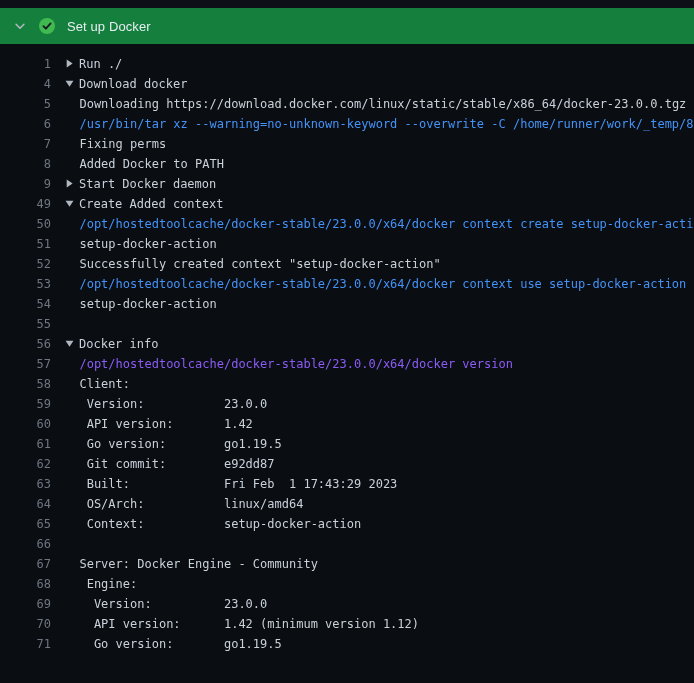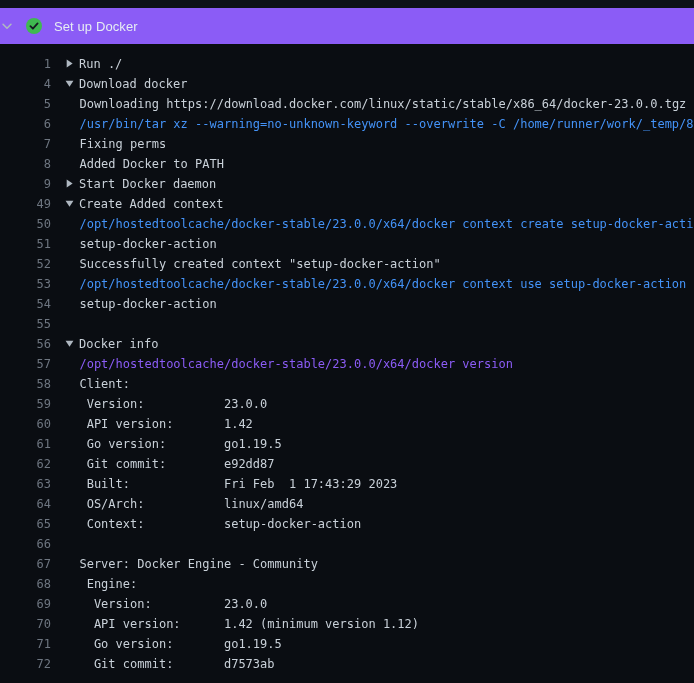--- a/index.html
+++ b/index.html
@@ -11,23 +11,24 @@
     background: #0d1117;
   }
   .page {
     width: 694px;
     height: 683px;
     background: #0d1117;
   }
   .step-header {
     margin-top: 8px;
     height: 36px;
-    background: #8b5cf6;
+    background: #15803d;
     display: flex;
     align-items: center;
+    padding-left: 13px;
     cursor: pointer;
   }
   .chevron {
     width: 14px;
     height: 14px;
     display: inline-flex;
     align-items: center;
     justify-content: center;
     flex: 0 0 auto;
   }
@@ -140,16 +141,15 @@
       <div class="log-line"><span class="num">62</span><span class="content">   Git commit:        e92dd87</span></div>
       <div class="log-line"><span class="num">63</span><span class="content">   Built:             Fri Feb  1 17:43:29 2023</span></div>
       <div class="log-line"><span class="num">64</span><span class="content">   OS/Arch:           linux/amd64</span></div>
       <div class="log-line"><span class="num">65</span><span class="content">   Context:           setup-docker-action</span></div>
       <div class="log-line"><span class="num">66</span><span class="content"></span></div>
       <div class="log-line"><span class="num">67</span><span class="content">  Server: Docker Engine - Community</span></div>
       <div class="log-line"><span class="num">68</span><span class="content">   Engine:</span></div>
       <div class="log-line"><span class="num">69</span><span class="content">    Version:          23.0.0</span></div>
       <div class="log-line"><span class="num">70</span><span class="content">    API version:      1.42 (minimum version 1.12)</span></div>
       <div class="log-line"><span class="num">71</span><span class="content">    Go version:       go1.19.5</span></div>
-      <div class="log-line"><span class="num">72</span><span class="content">    Git commit:       d7573ab</span></div>
     </div>
 
 </div>
 
 </body></html>

